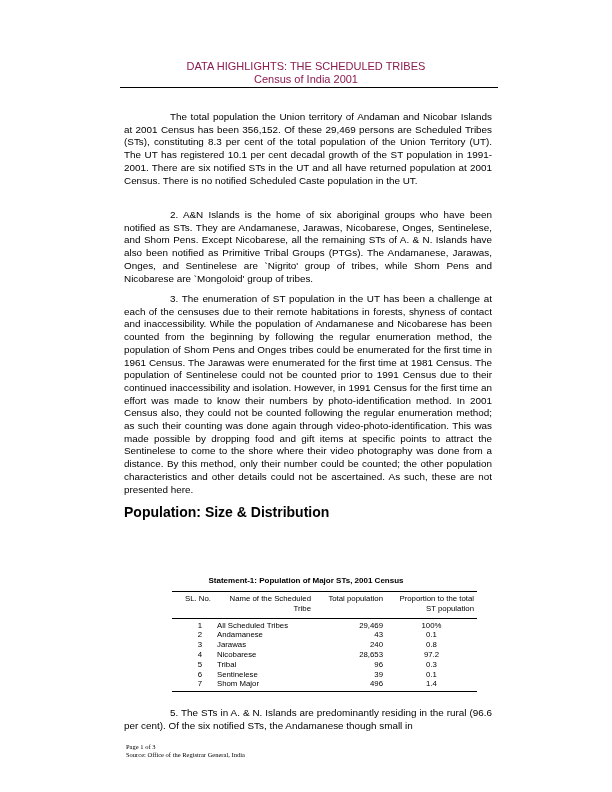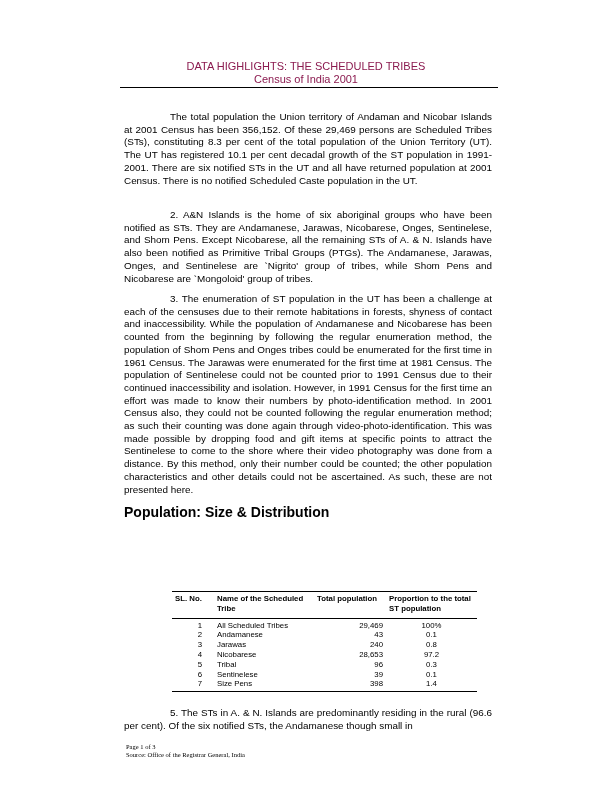--- a/index.html
+++ b/index.html
@@ -14,21 +14,21 @@
                  border-top: 1.2px solid #000; }
   .body-text { position: absolute; left: 124px; width: 368px; font-size: 9.9px;
                line-height: 12.7px; text-align: justify; margin: 0; }
   .body-text .indent { display: inline-block; width: 46px; }
   .section-heading { position: absolute; left: 124px; top: 504px; font-size: 14px;
                      font-weight: bold; margin: 0; }
   .stmt-title { position: absolute; top: 576px; left: 0; width: 612px; text-align: center;
                 font-size: 8px; font-weight: bold; }
   table.st-table { position: absolute; top: 591px; left: 172px; width: 305px;
                    border-collapse: collapse; font-size: 7.8px; line-height: 9.8px; }
-  table.st-table th { font-weight: bold; text-align: left; vertical-align: top;
+  table.st-table th { font-weight: normal; text-align: right; vertical-align: top;
                       padding: 2px 3px 4px 3px; border-top: 1.2px solid #000;
                       border-bottom: 1.2px solid #000; }
   table.st-table td { padding: 0 3px; }
   table.st-table tr.last td { border-bottom: 1.2px solid #000; padding-bottom: 2px; }
   table.st-table tr.first td { padding-top: 2px; }
   .c-sl { width: 36px; }
   .c-name { width: 94px; }
   .c-pop { width: 66px; }
   td.num-right { text-align: right; }
   td.num-center { text-align: center; }
@@ -49,20 +49,21 @@
 
   <p class="body-text" style="top:111px;"><span class="indent"></span><span>The total population the Union territory of Andaman and Nicobar Islands at 2001 Census has been 356,152. Of these 29,469 persons are Scheduled Tribes (STs), constituting 8.3 per cent of the total population of the Union Territory (UT). The UT has registered 10.1 per cent decadal growth of the ST population in 1991-2001.  There are six notified STs in the UT and all have returned population at 2001 Census.  There is no notified Scheduled Caste population in the UT.</span></p>
 
   <p class="body-text" style="top:209px;"><span class="indent"></span><span>2. A&amp;N Islands is the home of six aboriginal groups who have been notified as STs. They are Andamanese, Jarawas, Nicobarese, Onges, Sentinelese, and Shom Pens. Except Nicobarese, all the remaining STs of A. &amp; N. Islands have also been notified as Primitive Tribal Groups (PTGs). The Andamanese, Jarawas, Onges, and Sentinelese are `Nigrito' group of tribes, while Shom Pens and Nicobarese are `Mongoloid' group of tribes.</span></p>
 
   <p class="body-text" style="top:293px;"><span class="indent"></span><span>3. The enumeration of ST population in the UT has been a challenge at each of the censuses due to their remote habitations in forests, shyness of contact and inaccessibility.  While the population of Andamanese and Nicobarese has been counted from the beginning by following the regular enumeration method, the population of Shom Pens and Onges tribes could be enumerated for the first time in 1961 Census. The Jarawas were enumerated for the first time at 1981 Census.  The population of Sentinelese could not be counted prior to 1991 Census due to their continued inaccessibility and isolation.  However, in 1991 Census for the first time an effort was made to know their numbers by photo-identification method. In 2001 Census also, they could not be counted following the regular enumeration method; as such their counting was done again through video-photo-identification. This was made possible by dropping food and gift items at specific points to attract the Sentinelese to come to the shore where their video photography was done from a distance.  By this method, only their number could be counted; the other population characteristics and other details could not be ascertained.  As such, these are not presented here.</span></p>
 
   <h3 class="section-heading">Population: Size &amp; Distribution</h3>
 
 
+  <div class="stmt-title">Statement-1: Population of Major STs, 2001 Census</div>
 
   <table class="st-table">
     <thead>
       <tr>
         <th class="c-sl">SL. No.</th>
         <th class="c-name">Name of the Scheduled Tribe</th>
         <th class="c-pop">Total population</th>
         <th>Proportion to the total ST population</th>
       </tr>
     </thead>
@@ -98,22 +99,22 @@
         <td class="num-center">0.3</td>
       </tr>
       <tr>
         <td class="sl">6</td>
         <td>Sentinelese</td>
         <td class="num-right">39</td>
         <td class="num-center">0.1</td>
       </tr>
       <tr class="last">
         <td class="sl">7</td>
-        <td>Size Pens</td>
-        <td class="num-right">398</td>
+        <td>Shom Major</td>
+        <td class="num-right">496</td>
         <td class="num-center">1.4</td>
       </tr>
     </tbody>
   </table>
 
   <p class="body-text" style="top:707px;"><span class="indent"></span><span>5. The STs in A. &amp; N. Islands are predominantly residing in the rural (96.6 per cent). Of the six notified STs, the Andamanese though small in</span></p>
 
   <div class="footer">
     <div>Page 1 of 3</div>
     <div>Source: Office of the Registrar General, India</div>

